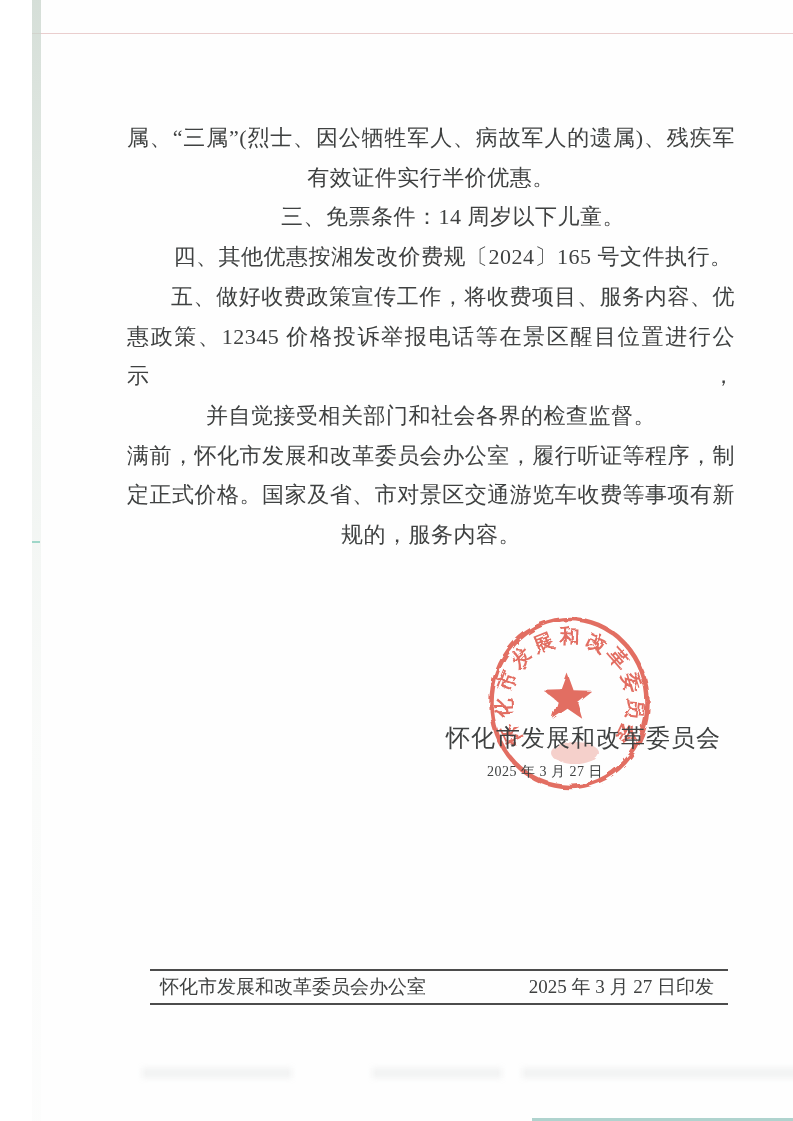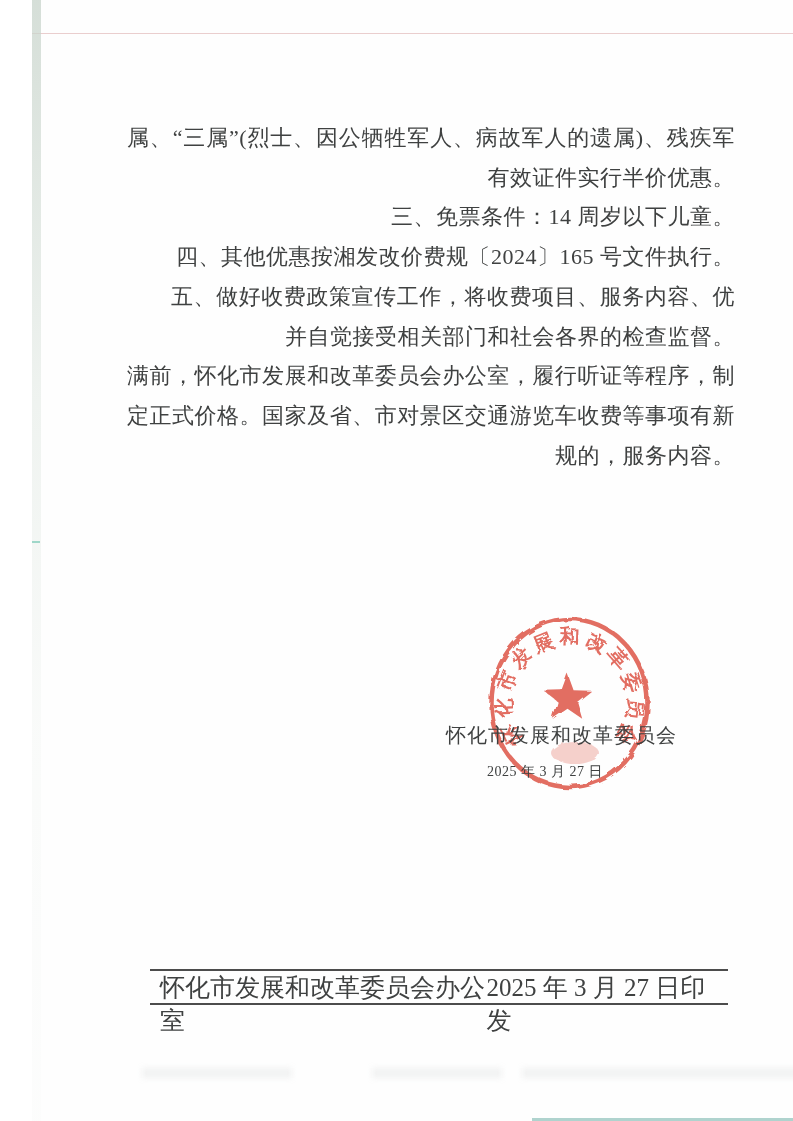--- a/index.html
+++ b/index.html
@@ -54,21 +54,21 @@
   .doc-body {
     position: absolute;
     left: 95px;
     top: 118px;
     width: 608px;
     font-size: 22px;
     line-height: 39.7px;
     letter-spacing: 0.5px;
   }
   .line {
-    text-align: right;
+    text-align: center;
     white-space: nowrap;
   }
   .line.fill {
     white-space: normal;
     text-align: justify;
     text-align-last: justify;
   }
   .line.indent { text-indent: 44px; }
   
   .seal {
@@ -78,44 +78,45 @@
   }
   .seal text {
     font-family: "Liberation Serif", "DejaVu Serif", serif;
     font-weight: bold;
   }
   
   .signature {
     position: absolute;
     left: 414px;
     top: 722px;
-    font-size: 20px;
+    font-size: 24px;
     letter-spacing: 1px;
   }
   .sign-date {
     position: absolute;
     left: 455px;
     top: 763px;
     font-size: 14px;
     letter-spacing: 0.5px;
   }
   
   .footer {
     position: absolute;
     left: 118px;
     top: 969px;
     width: 578px;
     height: 36px;
     box-sizing: border-box;
     border-top: 2px solid #4c4c4c;
     border-bottom: 2px solid #4c4c4c;
     display: flex;
+    align-items: center;
     justify-content: space-between;
     padding: 0 14px 0 10px;
-    font-size: 25px;
+    font-size: 19px;
   }
 </style>
 </head>
 <body>
 
 <div class="page">
 
   <div class="pink-line"></div>
   <div class="left-strip"></div>
   <div class="teal-mark"></div>
@@ -125,20 +126,21 @@
   <div class="bleed-smudge bleed-b"></div>
   <div class="bleed-smudge bleed-c"></div>
 
   <div class="doc-body">
 
   <div class="line fill">属、“三属”(烈士、因公牺牲军人、病故军人的遗属)、残疾军</div>
       <div class="line">有效证件实行半价优惠。</div>
       <div class="line indent">三、免票条件：14 周岁以下儿童。</div>
       <div class="line indent">四、其他优惠按湘发改价费规〔2024〕165 号文件执行。</div>
       <div class="line fill indent">五、做好收费政策宣传工作，将收费项目、服务内容、优</div>
+      <div class="line fill">惠政策、12345 价格投诉举报电话等在景区醒目位置进行公示，</div>
       <div class="line">并自觉接受相关部门和社会各界的检查监督。</div>
       <div class="line fill">满前，怀化市发展和改革委员会办公室，履行听证等程序，制</div>
       <div class="line fill">定正式价格。国家及省、市对景区交通游览车收费等事项有新</div>
       <div class="line">规的，服务内容。</div>
     </div>
 
   <svg class="seal" width="180" height="190" viewBox="0 0 180 190">
     <defs>
       <filter id="roughen" x="-15%" y="-15%" width="130%" height="130%">
         <feTurbulence type="fractalNoise" baseFrequency="0.09" numOctaves="2" seed="7" result="n"></feTurbulence>

